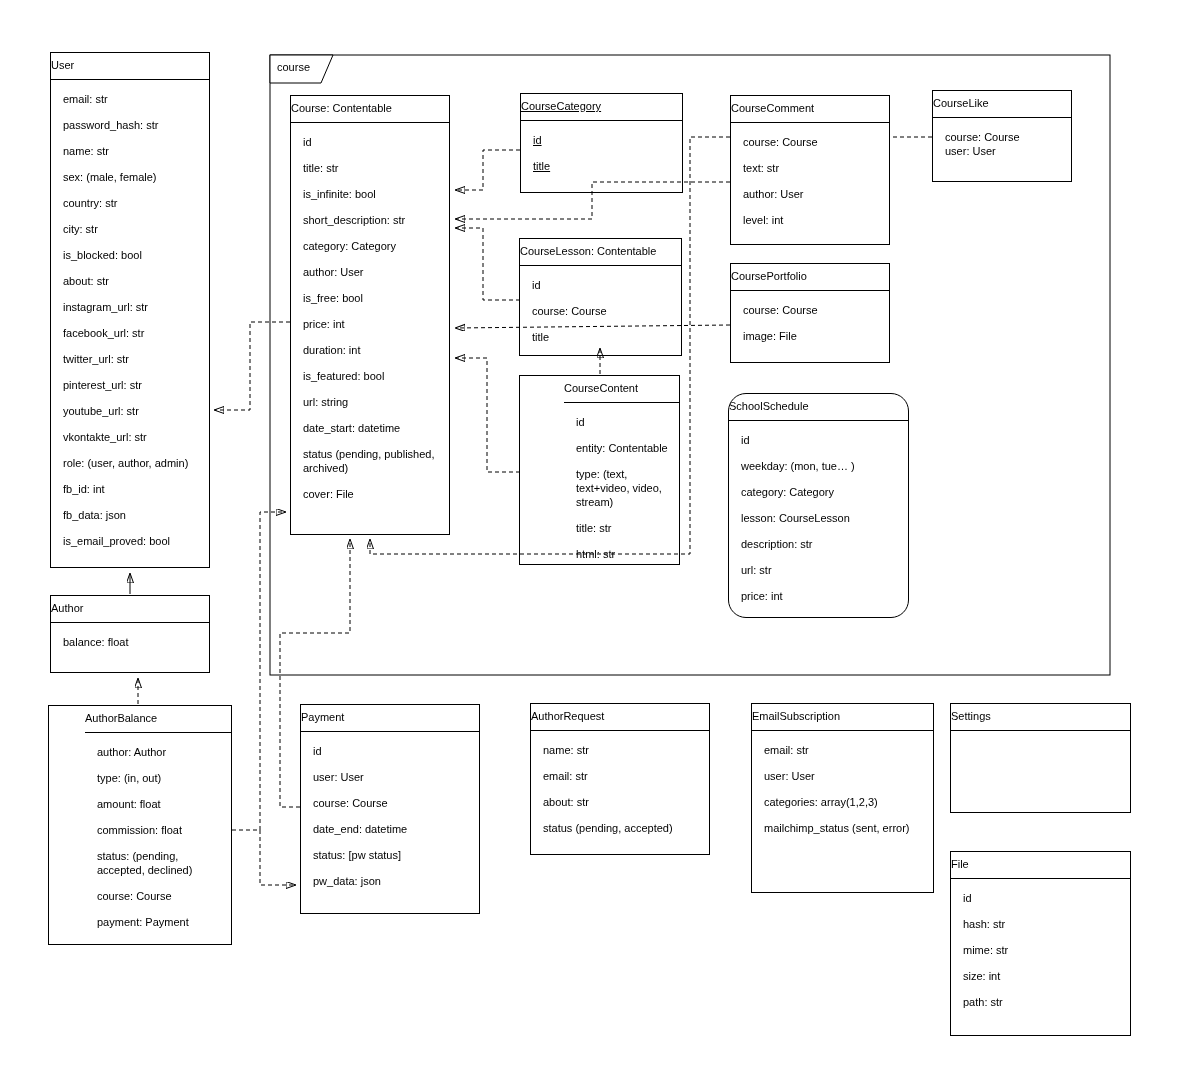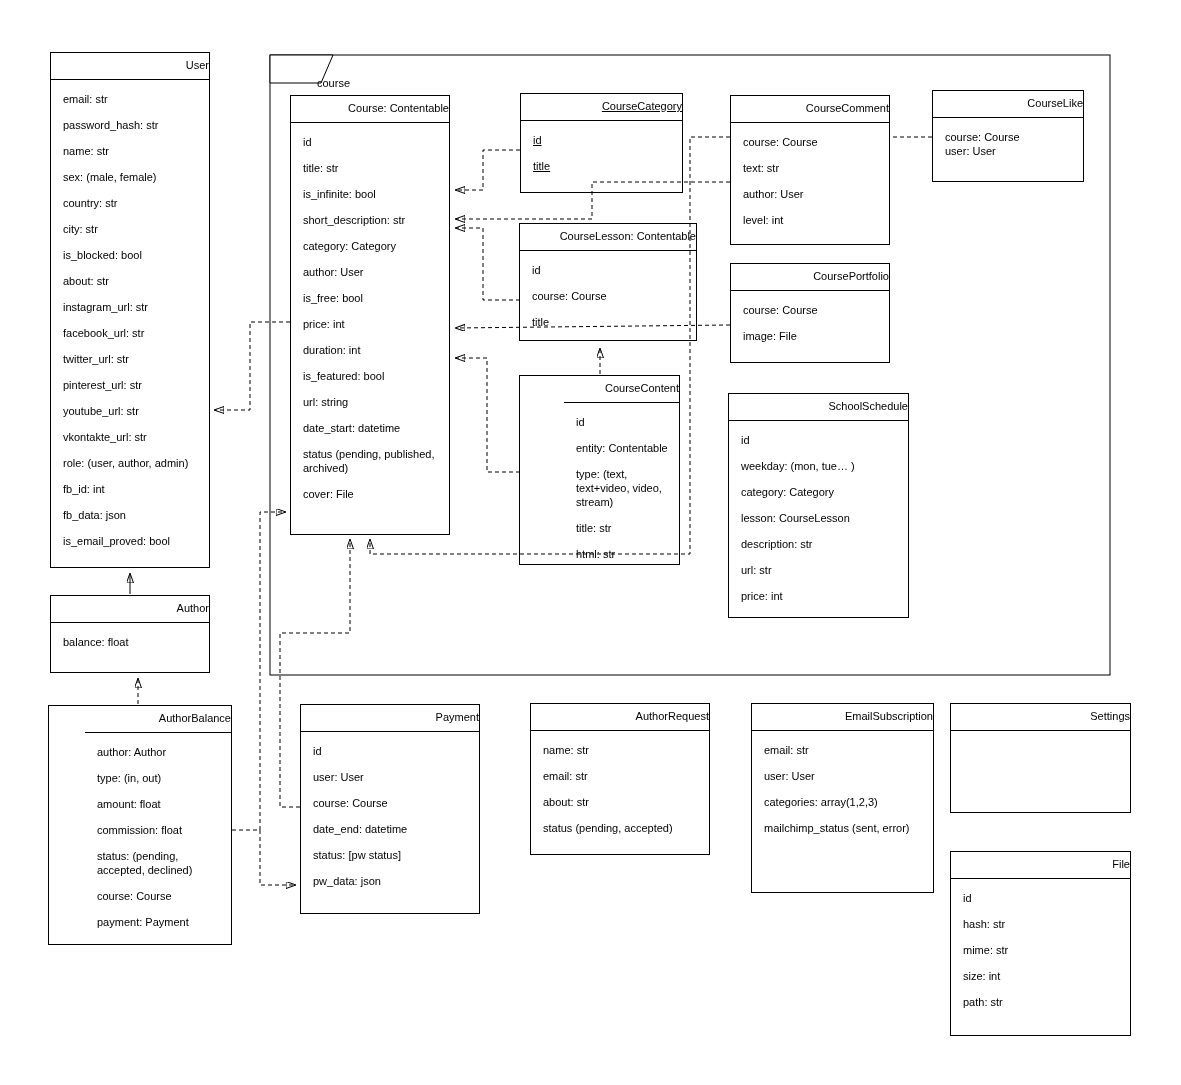--- a/index.html
+++ b/index.html
@@ -15,21 +15,21 @@
     background:#fff;
     border:1px solid #000;
     box-sizing:border-box;
     overflow:hidden;
     z-index:2;
   }
   .entity-header {
     height:26px;
     line-height:25px;
     border-bottom:1px solid #000;
-    text-align:right;
+    text-align:left;
     font-size:11px;
     white-space:nowrap;
     overflow:hidden;
   }
   .entity-body { padding:12px 11px 0 12px; }
   .field {
     font-size:11px;
     line-height:14px;
     margin-bottom:12px;
   }
@@ -39,24 +39,23 @@
     width:1181px; height:1085px;
     z-index:3;
   }
   #connector-layer path, #connector-layer rect, #connector-layer polygon {
     fill:none; stroke:#000; stroke-width:1;
   }
   #connector-layer .dashed { stroke-dasharray:4 3; }
   #connector-layer polygon.tab { fill:#fff; }
   #group-label {
     position:absolute;
-    left:277px; top:77px; width:46px;
+    left:277px; top:61px; width:46px;
     font-size:11px;
     z-index:4;
-    margin-left:40px;
   }
 </style>
 </head>
 <body>
 
 <div id="canvas">
 
   <div id="entities">
       <div class="entity" style="left: 50px; top: 52px; width: 160px; height: 516px;">
         <div class="entity-header">User</div>
@@ -118,21 +117,21 @@
           <div class="field">cover: File</div>
         </div>
       </div>
       <div class="entity" style="left: 520px; top: 93px; width: 163px; height: 100px; text-decoration: underline;">
         <div class="entity-header">CourseCategory</div>
         <div class="entity-body">
           <div class="field">id</div>
           <div class="field">title</div>
         </div>
       </div>
-      <div class="entity" style="left: 519px; top: 223px; width: 178px; height: 118px;">
+      <div class="entity" style="left: 519px; top: 238px; width: 163px; height: 118px;">
         <div class="entity-header">CourseLesson: Contentable</div>
         <div class="entity-body">
           <div class="field">id</div>
           <div class="field">course: Course</div>
           <div class="field">title</div>
         </div>
       </div>
       <div class="entity" style="left: 519px; top: 375px; width: 161px; height: 190px; padding-left: 44px;">
         <div class="entity-header">CourseContent</div>
         <div class="entity-body">
@@ -152,28 +151,28 @@
           <div class="field">level: int</div>
         </div>
       </div>
       <div class="entity" style="left: 730px; top: 263px; width: 160px; height: 100px;">
         <div class="entity-header">CoursePortfolio</div>
         <div class="entity-body">
           <div class="field">course: Course</div>
           <div class="field">image: File</div>
         </div>
       </div>
-      <div class="entity tight" style="left: 932px; top: 90px; width: 152px; height: 92px;">
+      <div class="entity tight" style="left: 932px; top: 90px; width: 140px; height: 92px;">
         <div class="entity-header">CourseLike</div>
         <div class="entity-body">
           <div class="field">course: Course</div>
           <div class="field">user: User</div>
         </div>
       </div>
-      <div class="entity" style="left: 728px; top: 393px; width: 181px; height: 225px;">
+      <div class="entity" style="left: 728px; top: 393px; width: 181px; height: 225px; border-radius: 18px;">
         <div class="entity-header">SchoolSchedule</div>
         <div class="entity-body">
           <div class="field">id</div>
           <div class="field">weekday: (mon, tue… )</div>
           <div class="field">category: Category</div>
           <div class="field">lesson: CourseLesson</div>
           <div class="field">description: str</div>
           <div class="field">url: str</div>
           <div class="field">price: int</div>
         </div>

